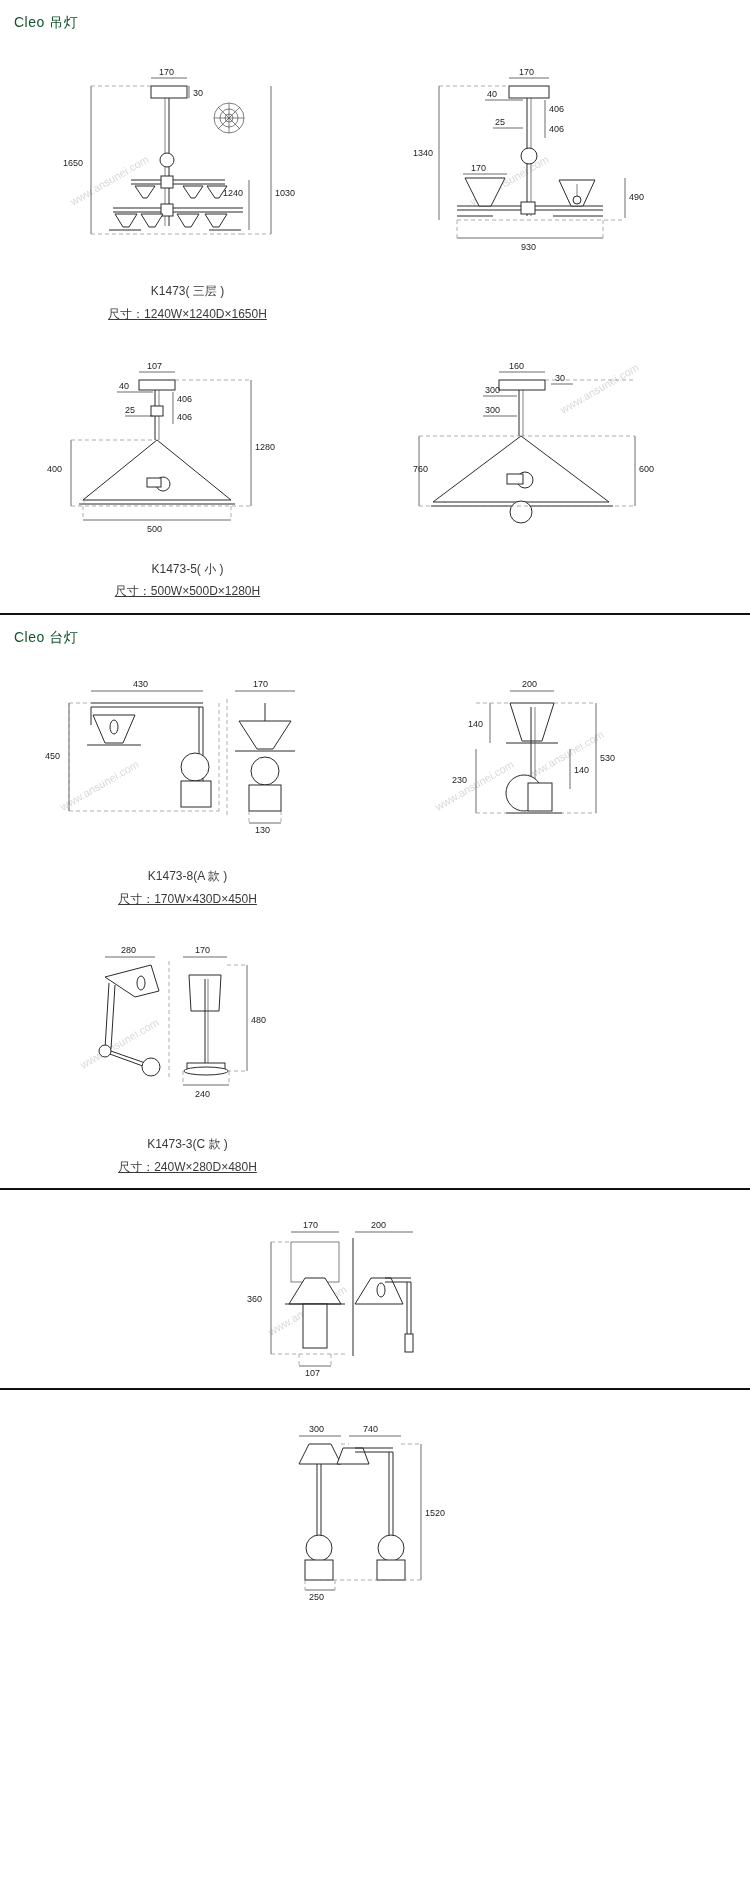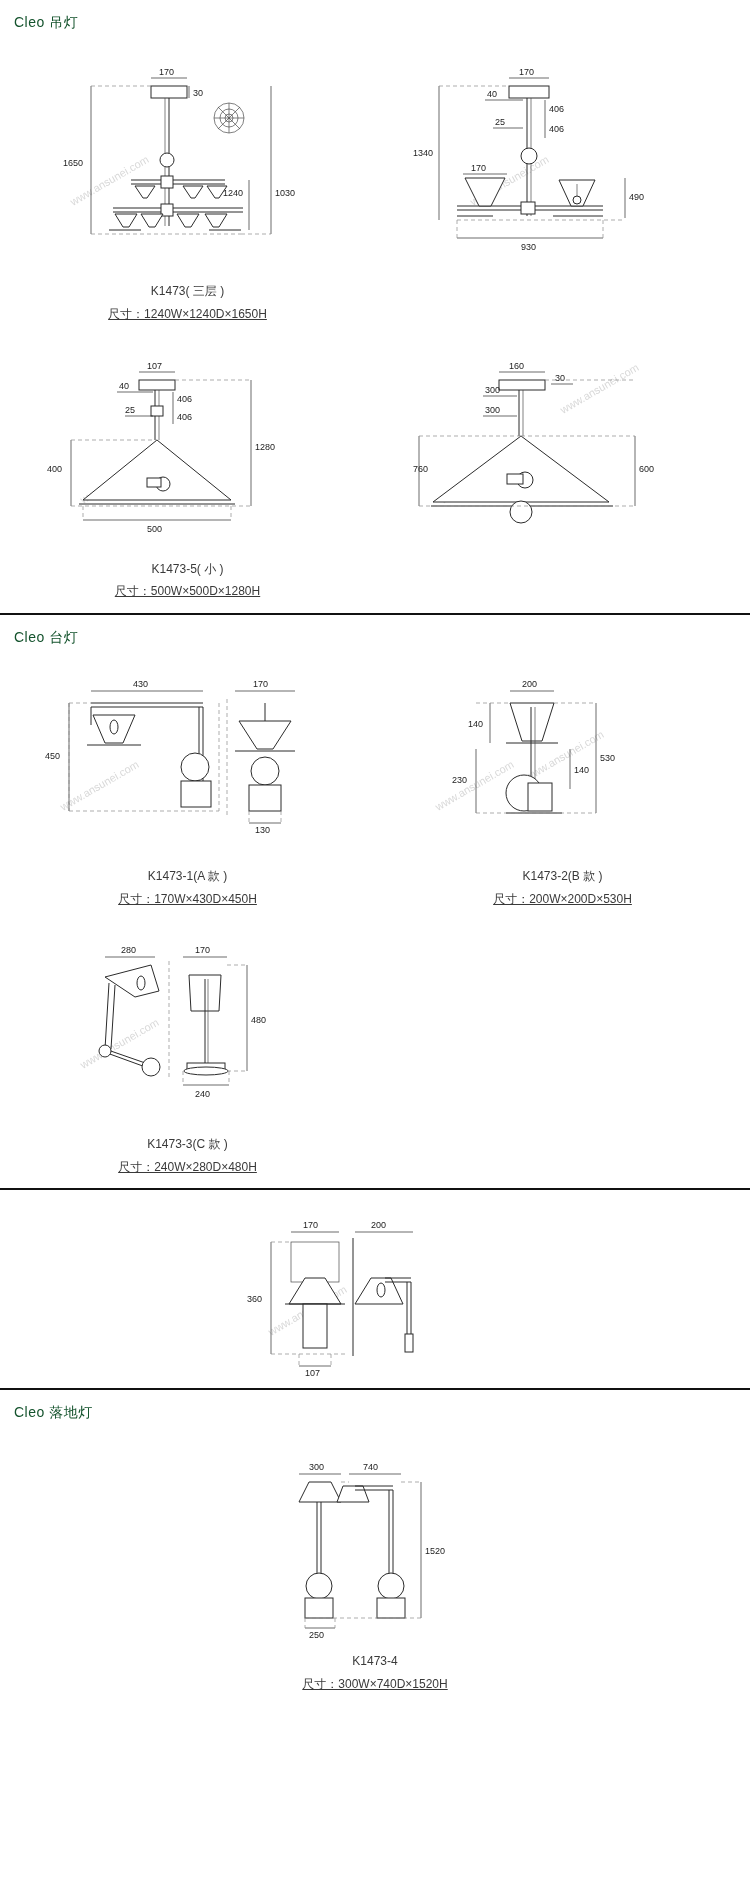--- a/index.html
+++ b/index.html
@@ -303,21 +303,21 @@
             <line class="dash" x1="26" y1="32" x2="48" y2="32"></line>
             <line class="dash" x1="26" y1="140" x2="176" y2="140"></line>
             <line class="dash" x1="26" y1="32" x2="26" y2="140"></line>
             <line class="dash" x1="176" y1="32" x2="176" y2="140"></line>
             <line class="dash" x1="206" y1="140" x2="206" y2="152"></line>
             <line class="dash" x1="238" y1="140" x2="238" y2="152"></line>
             <line class="dash" x1="184" y1="28" x2="184" y2="146"></line>
           </svg>
         </div>
         <div class="caption">
-          <span class="code">K1473-1(A 款 )</span>
+          <span class="code">K1473-8(A 款 )</span>
           <span class="size">尺寸：170W×430D×450H</span>
         </div>
       </div>
 
       <div class="cell">
         <div class="draw-wrap">
           <svg width="290" height="180" viewBox="0 0 290 180">
             <text class="wm" x="20" y="140" transform="rotate(-30 20 140)">www.ansunei.com</text>
             <text class="wm" x="110" y="110" transform="rotate(-30 110 110)">www.ansunei.com</text>
 
@@ -337,24 +337,20 @@
             <text class="dimtxt" x="34" y="112">230</text>
             <line class="dim" x1="152" y1="78" x2="152" y2="118"></line>
             <text class="dimtxt" x="156" y="102">140</text>
             <line class="dim" x1="178" y1="32" x2="178" y2="142"></line>
             <text class="dimtxt" x="182" y="90">530</text>
             <line class="dash" x1="58" y1="142" x2="178" y2="142"></line>
             <line class="dash" x1="58" y1="32" x2="92" y2="32"></line>
             <line class="dash" x1="136" y1="32" x2="178" y2="32"></line>
           </svg>
         </div>
-        <div class="caption">
-          <span class="code">K1473-2(B 款 )</span>
-          <span class="size">尺寸：200W×200D×530H</span>
-        </div>
       </div>
 
       <div class="cell">
         <div class="draw-wrap">
           <svg width="290" height="180" viewBox="0 0 290 180">
             <text class="wm" x="40" y="130" transform="rotate(-30 40 130)">www.ansunei.com</text>
 
             <path class="fillw" d="M62 38 L108 26 L116 52 L92 58 Z"></path>
             <line class="ln" x1="66" y1="44" x2="62" y2="110"></line>
             <line class="ln" x1="72" y1="46" x2="68" y2="110"></line>
@@ -431,21 +427,20 @@
             <line class="dash" x1="106" y1="146" x2="106" y2="158"></line>
           </svg>
         </div>
       </div>
     </div>
   </div>
 
   <div class="section-rule"></div>
 
   <div class="section">
-    <div class="section-head">Cleo 落地灯</div>
     <div class="grid">
       <div class="cell full">
         <div class="draw-wrap">
           <svg width="300" height="190" viewBox="0 0 300 190">
 
             <path class="fillw" d="M74 56 L116 56 L106 36 L84 36 Z"></path>
             <line class="ln" x1="92" y1="56" x2="92" y2="130"></line>
             <line class="ln" x1="96" y1="56" x2="96" y2="130"></line>
             <circle class="fillw" cx="94" cy="140" r="13"></circle>
             <rect class="fillw" x="80" y="152" width="28" height="20"></rect>
@@ -466,21 +461,17 @@
             <text class="dimtxt" x="200" y="108">1520</text>
             <line class="dim" x1="80" y1="182" x2="110" y2="182"></line>
             <text class="dimtxt" x="84" y="192">250</text>
             <line class="dash" x1="80" y1="172" x2="196" y2="172"></line>
             <line class="dash" x1="80" y1="172" x2="80" y2="182"></line>
             <line class="dash" x1="110" y1="172" x2="110" y2="182"></line>
             <line class="dash" x1="176" y1="36" x2="196" y2="36"></line>
             <line class="dash" x1="116" y1="36" x2="124" y2="36"></line>
           </svg>
         </div>
-        <div class="caption">
-          <span class="code">K1473-4</span>
-          <span class="size">尺寸：300W×740D×1520H</span>
-        </div>
       </div>
     </div>
   </div>
 
 </div>
 
 </body></html>

